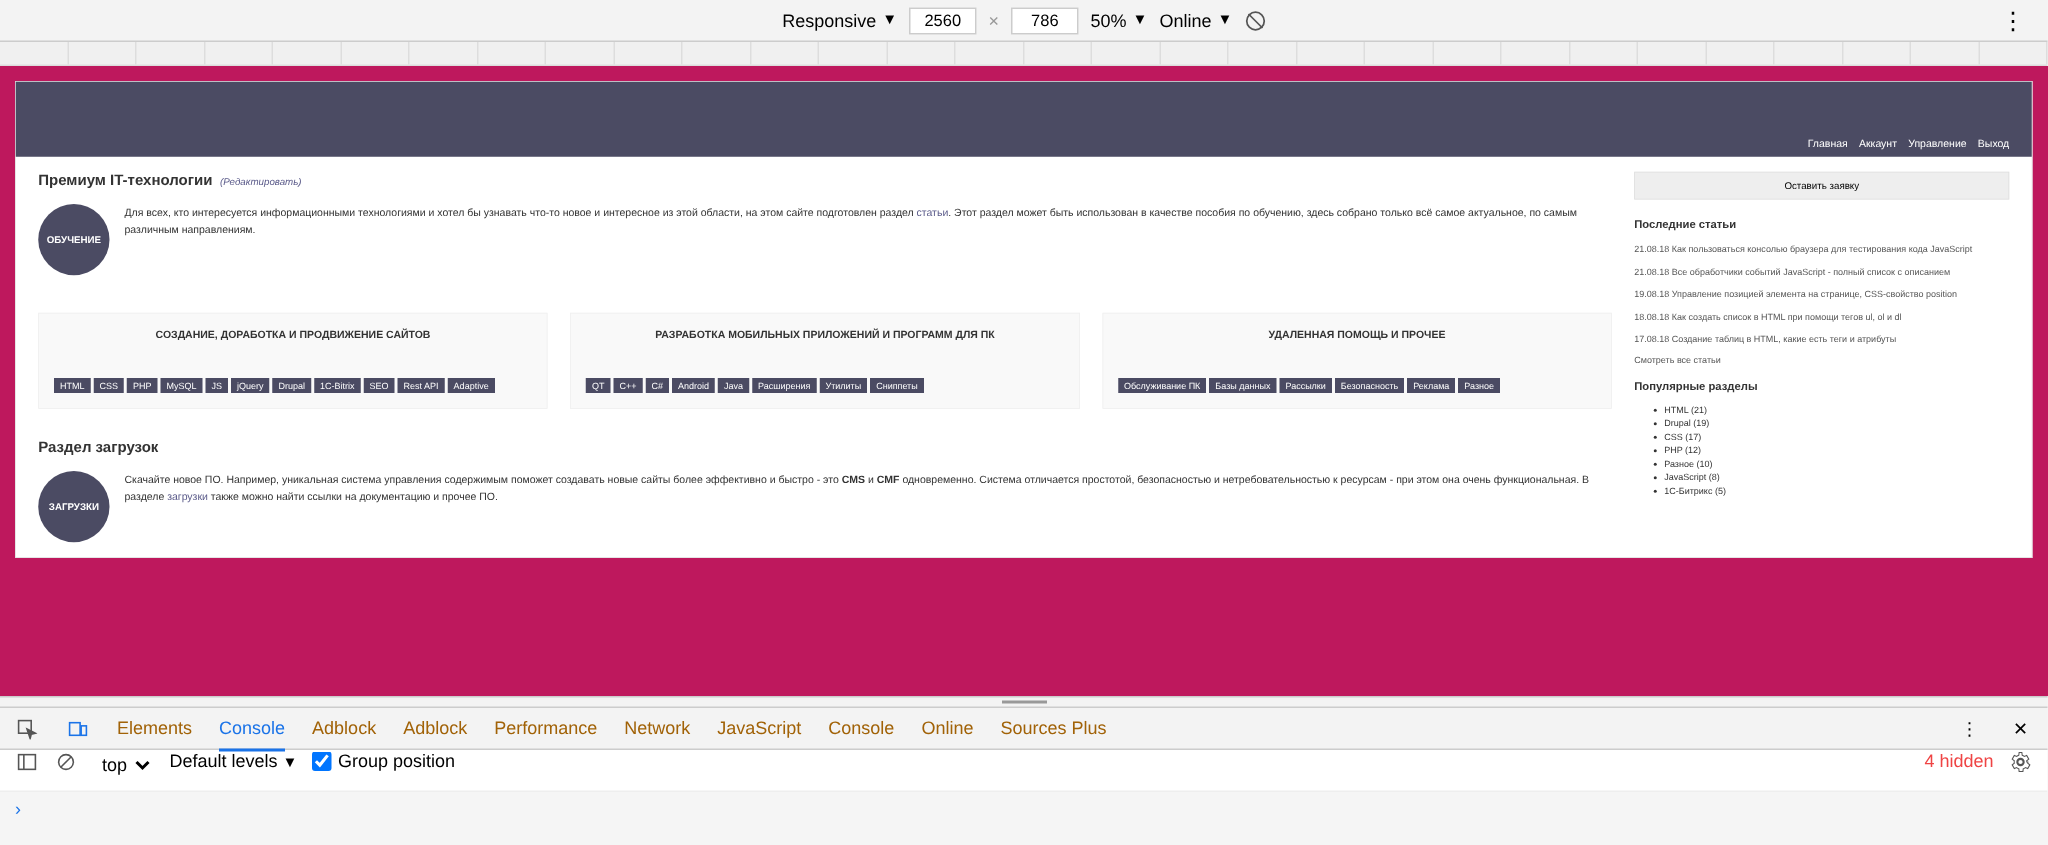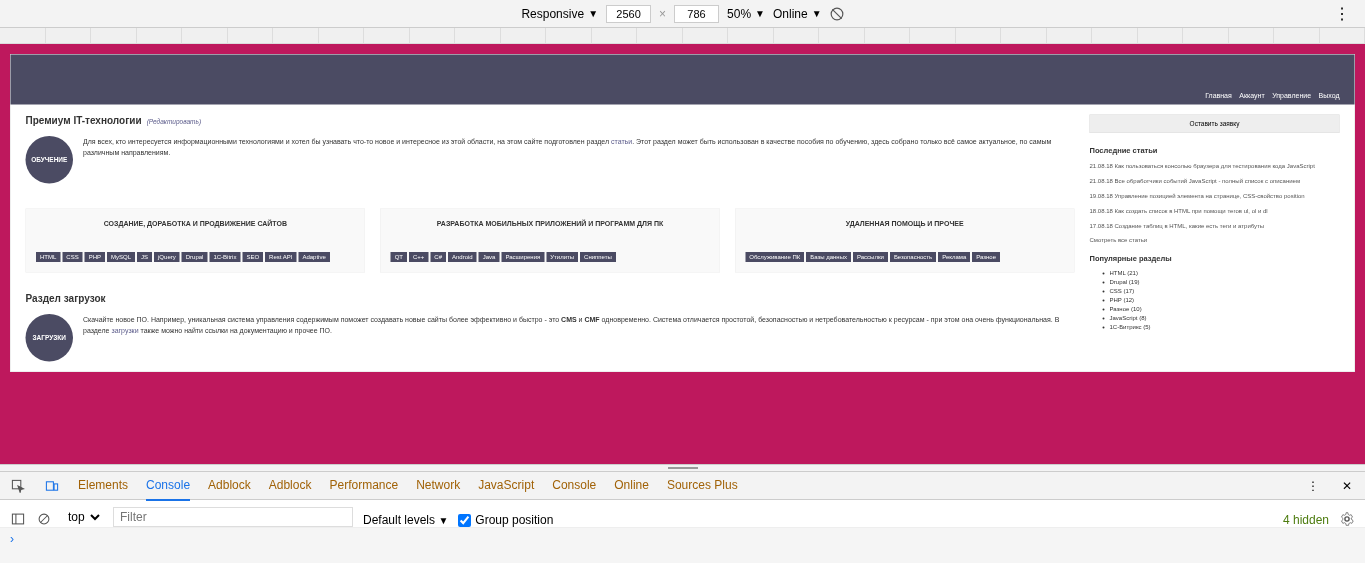--- a/index.html
+++ b/index.html
@@ -61,21 +61,21 @@
 .splitter-handle { width: 30px; height: 1px; border-top: 1px solid #999; border-bottom: 1px solid #999; }
 
 
 .dt-tabs { height: 28px; background: #f3f3f3; border-bottom: 1px solid #ccc; display: flex; align-items: center; font-size: 12px; padding: 0 10px; gap: 18px; }
 .dt-tab { color: #a16207; cursor: pointer; padding: 7px 0; }
 .dt-tab.active { color: #1a73e8; border-bottom: 2px solid #1a73e8; }
 .dt-icon { width: 16px; height: 16px; display: flex; align-items: center; justify-content: center; cursor: pointer; }
 .dt-spacer { flex: 1; }
 
 
-.console-bar { height: 28px; background: #fff; border-bottom: 1px solid #eee; display: flex; align-items: flex-end; font-size: 12px; padding: 0 10px; gap: 10px; }
+.console-bar { height: 28px; background: #fff; border-bottom: 1px solid #eee; display: flex; align-items: flex-start; font-size: 12px; padding: 0 10px; gap: 10px; }
 .console-select { border: none; background: transparent; font-size: 12px; padding: 2px; }
 .console-filter { border: 1px solid #ddd; padding: 2px 6px; font-size: 12px; width: 240px; }
 .console-check { display: flex; align-items: center; gap: 4px; }
 
 
 .console-prompt { height: 20px; padding: 4px 10px; font-size: 12px; color: #1a73e8; }
 
 svg { display: block; }
 </style>
 </head>
@@ -282,31 +282,30 @@
   </span>
   <span class="dt-icon">
     <svg width="14" height="14" viewBox="0 0 20 20" fill="none" stroke="#555" stroke-width="1.5">
         <circle cx="10" cy="10" r="7"></circle>
         <line x1="5" y1="15" x2="15" y2="5"></line>
       </svg>
   </span>
   <select class="console-select">
     <option>top</option>
   </select>
-  <input class="console-filter" placeholder="Filter" style="">
   <div class="dropdown">
     <span>Default levels</span>
     <span class="dropdown-arrow">▼</span>
   </div>
   <label class="console-check">
     <input type="checkbox" checked="" style="">
     <span>Group position</span>
   </label>
   <div class="dt-spacer"></div>
-  <span style="color:#4d7c0f">4 hidden</span>
+  <span style="color:#ef4444">4 hidden</span>
   <span class="dt-icon">
     <svg width="14" height="14" viewBox="0 0 20 20" fill="#555">
         <path d="M10 6a4 4 0 100 8 4 4 0 000-8zm0 6a2 2 0 110-4 2 2 0 010 4z"></path>
         <path d="M17 10a7 7 0 01-.1 1.2l2 1.5-2 3.5-2.3-.9a7 7 0 01-2 1.2l-.3 2.5H8.7l-.3-2.5a7 7 0 01-2-1.2l-2.3.9-2-3.5 2-1.5A7 7 0 014 10a7 7 0 01.1-1.2l-2-1.5 2-3.5 2.3.9a7 7 0 012-1.2L8.7 1h2.6l.3 2.5a7 7 0 012 1.2l2.3-.9 2 3.5-2 1.5c.1.4.1.8.1 1.2z" fill="none" stroke="#555" stroke-width="1"></path>
       </svg>
   </span>
 </div>
 
 <div class="console-prompt">›</div>
 

